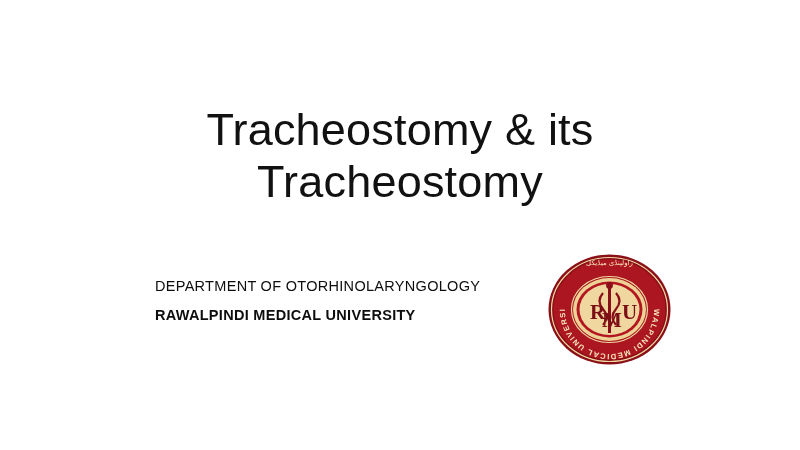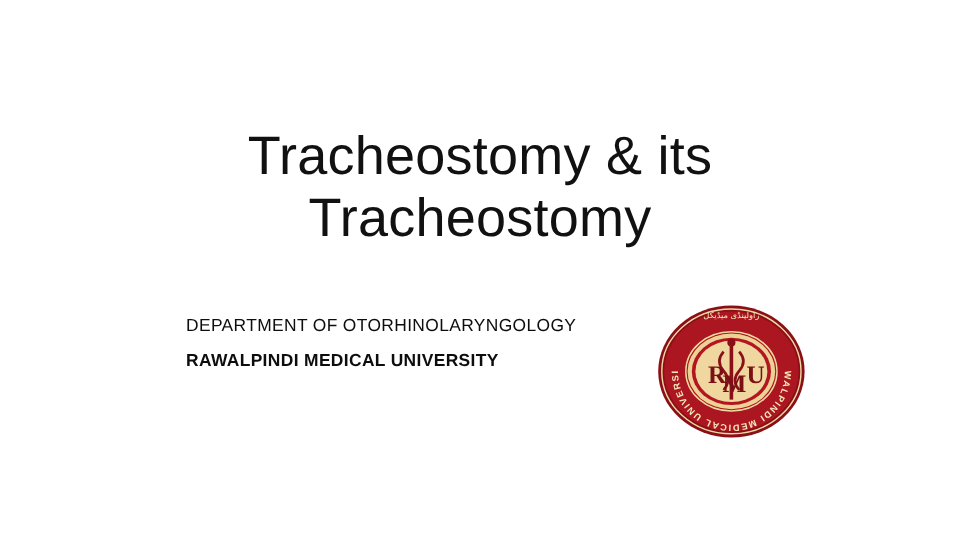--- a/index.html
+++ b/index.html
@@ -33,21 +33,21 @@
     font-size: 45px;
     font-weight: 400;
     line-height: 1.16;
     letter-spacing: 0.2px;
     color: #111111;
   }
 
   .subtitle-block {
     position: absolute;
     left: 155px;
-    top: 262px;
+    top: 276px;
     text-align: left;
   }
   .dept-line {
     font-size: 14.5px;
     font-weight: 400;
     letter-spacing: 0.3px;
     color: #0d0d0d;
     line-height: 1.5;
   }
   .univ-line {

